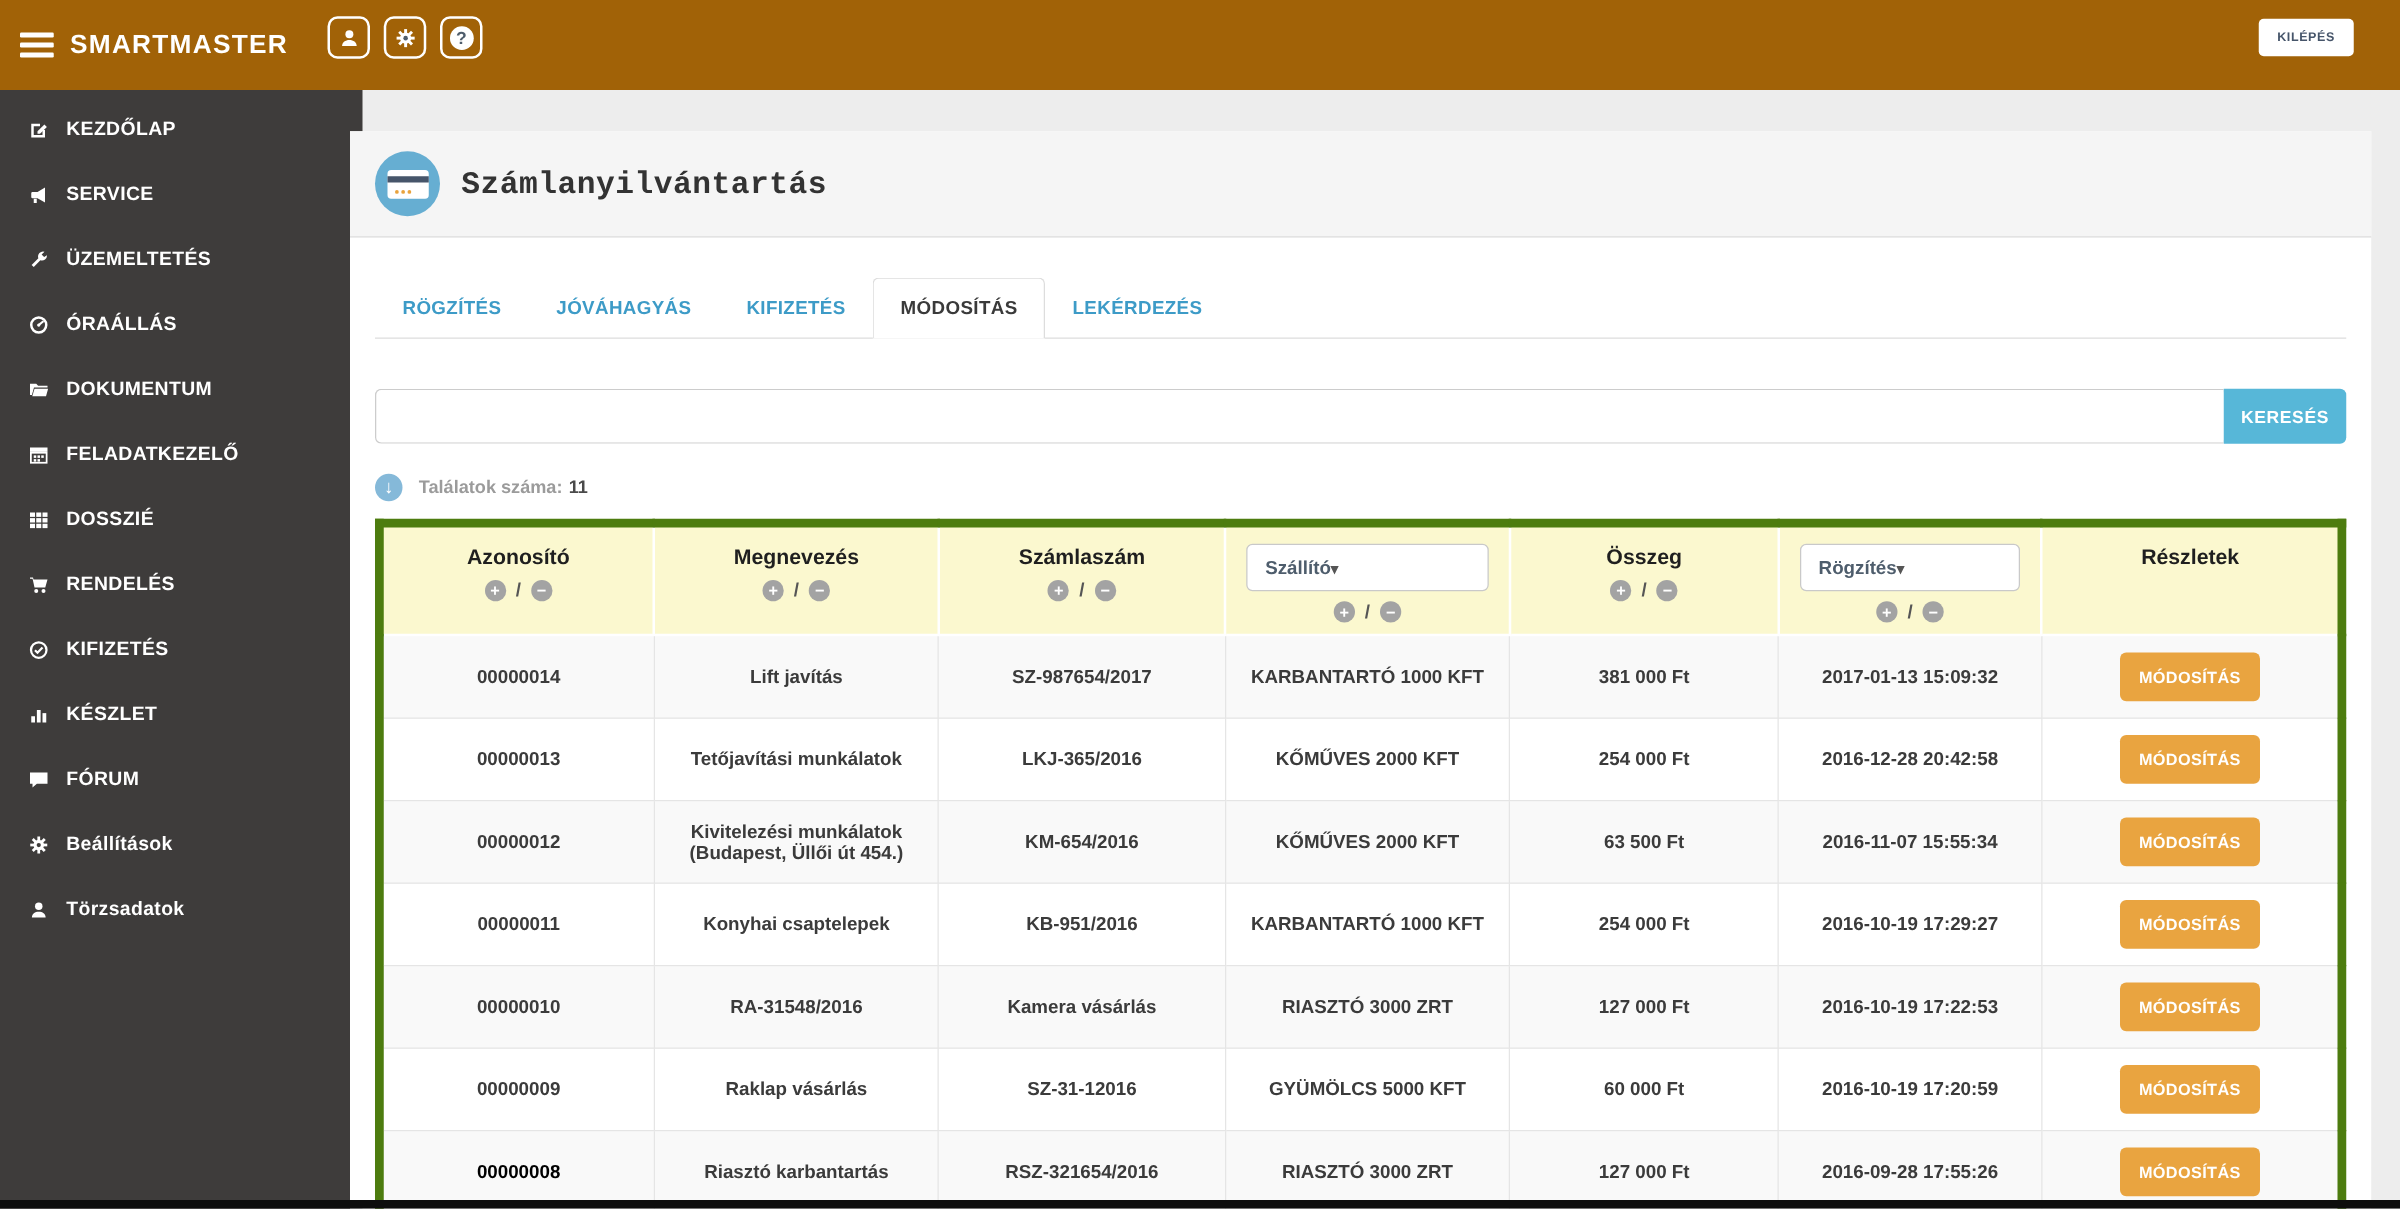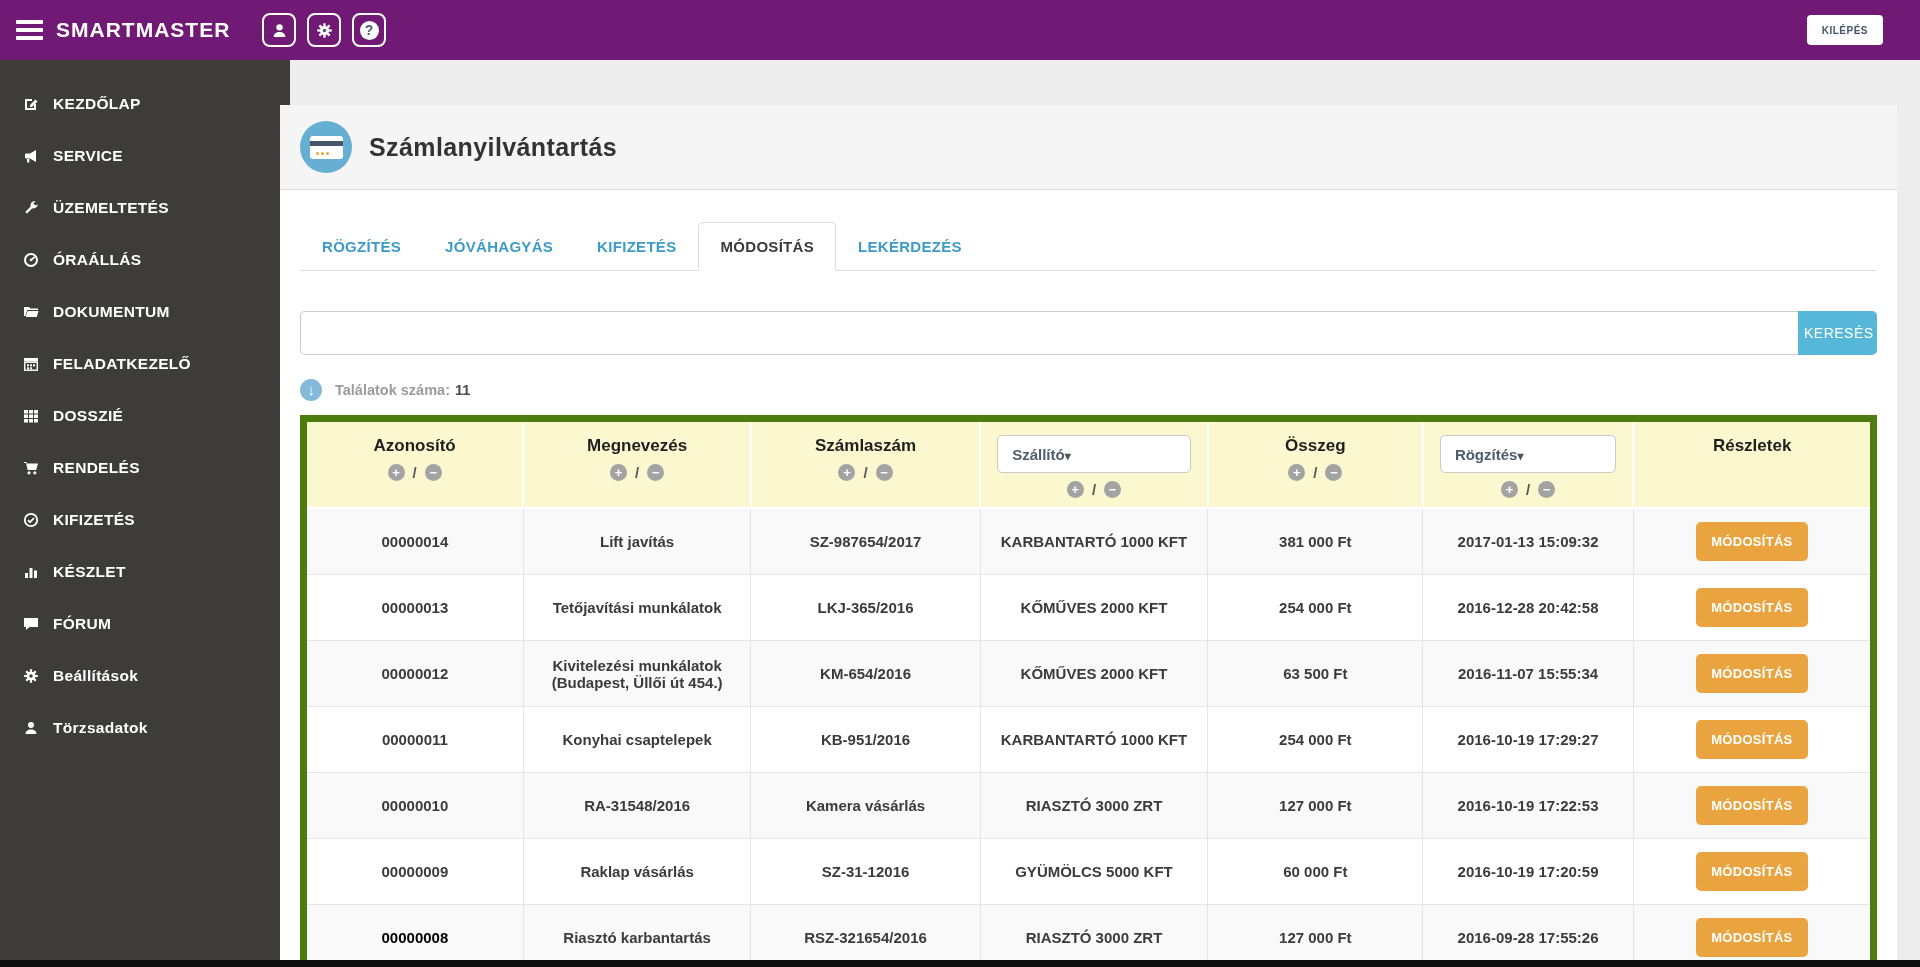--- a/index.html
+++ b/index.html
@@ -4,22 +4,22 @@
 <style>
   * { box-sizing: border-box; }
   html,body { margin:0; padding:0; }
   body {
     width:1920px; height:967px; overflow:hidden; position:relative;
     font-family:"Liberation Sans", sans-serif; background:#ededed;
   }
 
   
   .topbar {
-    position:absolute; top:0; left:0; right:0; height:60px;
-    background:#701a75; display:flex; align-items:center; z-index:10;
+    position:absolute; top:0; left:0; right:0; height:72px;
+    background:#a16207; display:flex; align-items:center; z-index:10;
   }
   .burger { width:27px; display:flex; flex-direction:column; gap:4px; margin-left:16px; cursor:pointer; }
   .burger span { height:4px; background:#fff; border-radius:1px; }
   .brand { color:#fff; font-weight:bold; font-size:21px; letter-spacing:1px; margin-left:13px; }
   .tb-icons { position:absolute; left:262px; top:13px; display:flex; gap:11px; }
   .tb-btn {
     width:34px; height:34px; border:2px solid #fff; border-radius:8px; background:transparent;
     display:flex; align-items:center; justify-content:center; cursor:pointer; padding:0;
   }
   .tb-btn svg { width:17px; height:17px; fill:#fff; }
@@ -54,43 +54,43 @@
   .badge-circle {
     width:52px; height:52px; border-radius:50%; background:#66aed2;
     display:flex; align-items:center; justify-content:center;
   }
   .card-ic { width:33px; height:23px; background:#fff; border-radius:3px; position:relative; }
   .card-ic::before { content:""; position:absolute; top:5px; left:0; right:0; height:5px; background:#46556a; }
   .card-ic::after {
     content:""; position:absolute; left:6px; bottom:4px; width:3px; height:3px; border-radius:50%;
     background:#e8a33d; box-shadow:5px 0 0 #e8a33d, 10px 0 0 #e8a33d;
   }
-  h1 { font-size:25px; margin:0 0 0 17px; color:#333; letter-spacing:.4px; }
+  h1 { font-size:25px; margin:0 0 0 17px; color:#333; letter-spacing:.4px;font-family:Liberation Mono, monospace; }
   .card-body { padding:20px; }
 
   
   .tabs { display:flex; border-bottom:1px solid #ddd; margin-top:12px; }
   .tab {
     padding:15px 21px; color:#3d9bc7; font-weight:bold; font-size:15px; letter-spacing:.3px;
     cursor:pointer; border:1px solid transparent; margin-bottom:-1px; user-select:none;
   }
   .tab.active {
     color:#3a3a3a; background:#fff; border-color:#ddd; border-bottom-color:#fff;
     border-radius:5px 5px 0 0;
   }
 
   
   .search-row { display:flex; margin-top:40px; }
   .search-input {
     flex:1; height:44px; border:1px solid #ccc; border-right:none; border-radius:5px 0 0 5px;
     padding:0 12px; font-size:15px; font-family:"Liberation Sans", sans-serif; outline:none;
   }
   .search-btn {
-    width:79px; height:44px; background:#57b7d8; color:#fff; border:none; border-radius:0 5px 5px 0;
-    font-family:"Liberation Sans", sans-serif; font-weight:normal; font-size:14px; letter-spacing:.5px; cursor:pointer;
+    width:98px; height:44px; background:#57b7d8; color:#fff; border:none; border-radius:0 5px 5px 0;
+    font-family:"Liberation Sans", sans-serif; font-weight:bold; font-size:14px; letter-spacing:.5px; cursor:pointer;
   }
 
   
   .results-row { display:flex; align-items:center; margin:24px 0 14px; color:#9b9b9b;
                  font-weight:bold; font-size:14.5px; }
   .res-ic { width:22px; height:22px; background:#85b9d9; border-radius:50%; color:#fff;
             text-align:center; line-height:22px; font-weight:bold; margin-right:13px; }
   .res-ic::before { content:"↓"; }
   .results-row .lbl { margin-right:5px; }
   .results-row b { color:#4a4a4a; }

